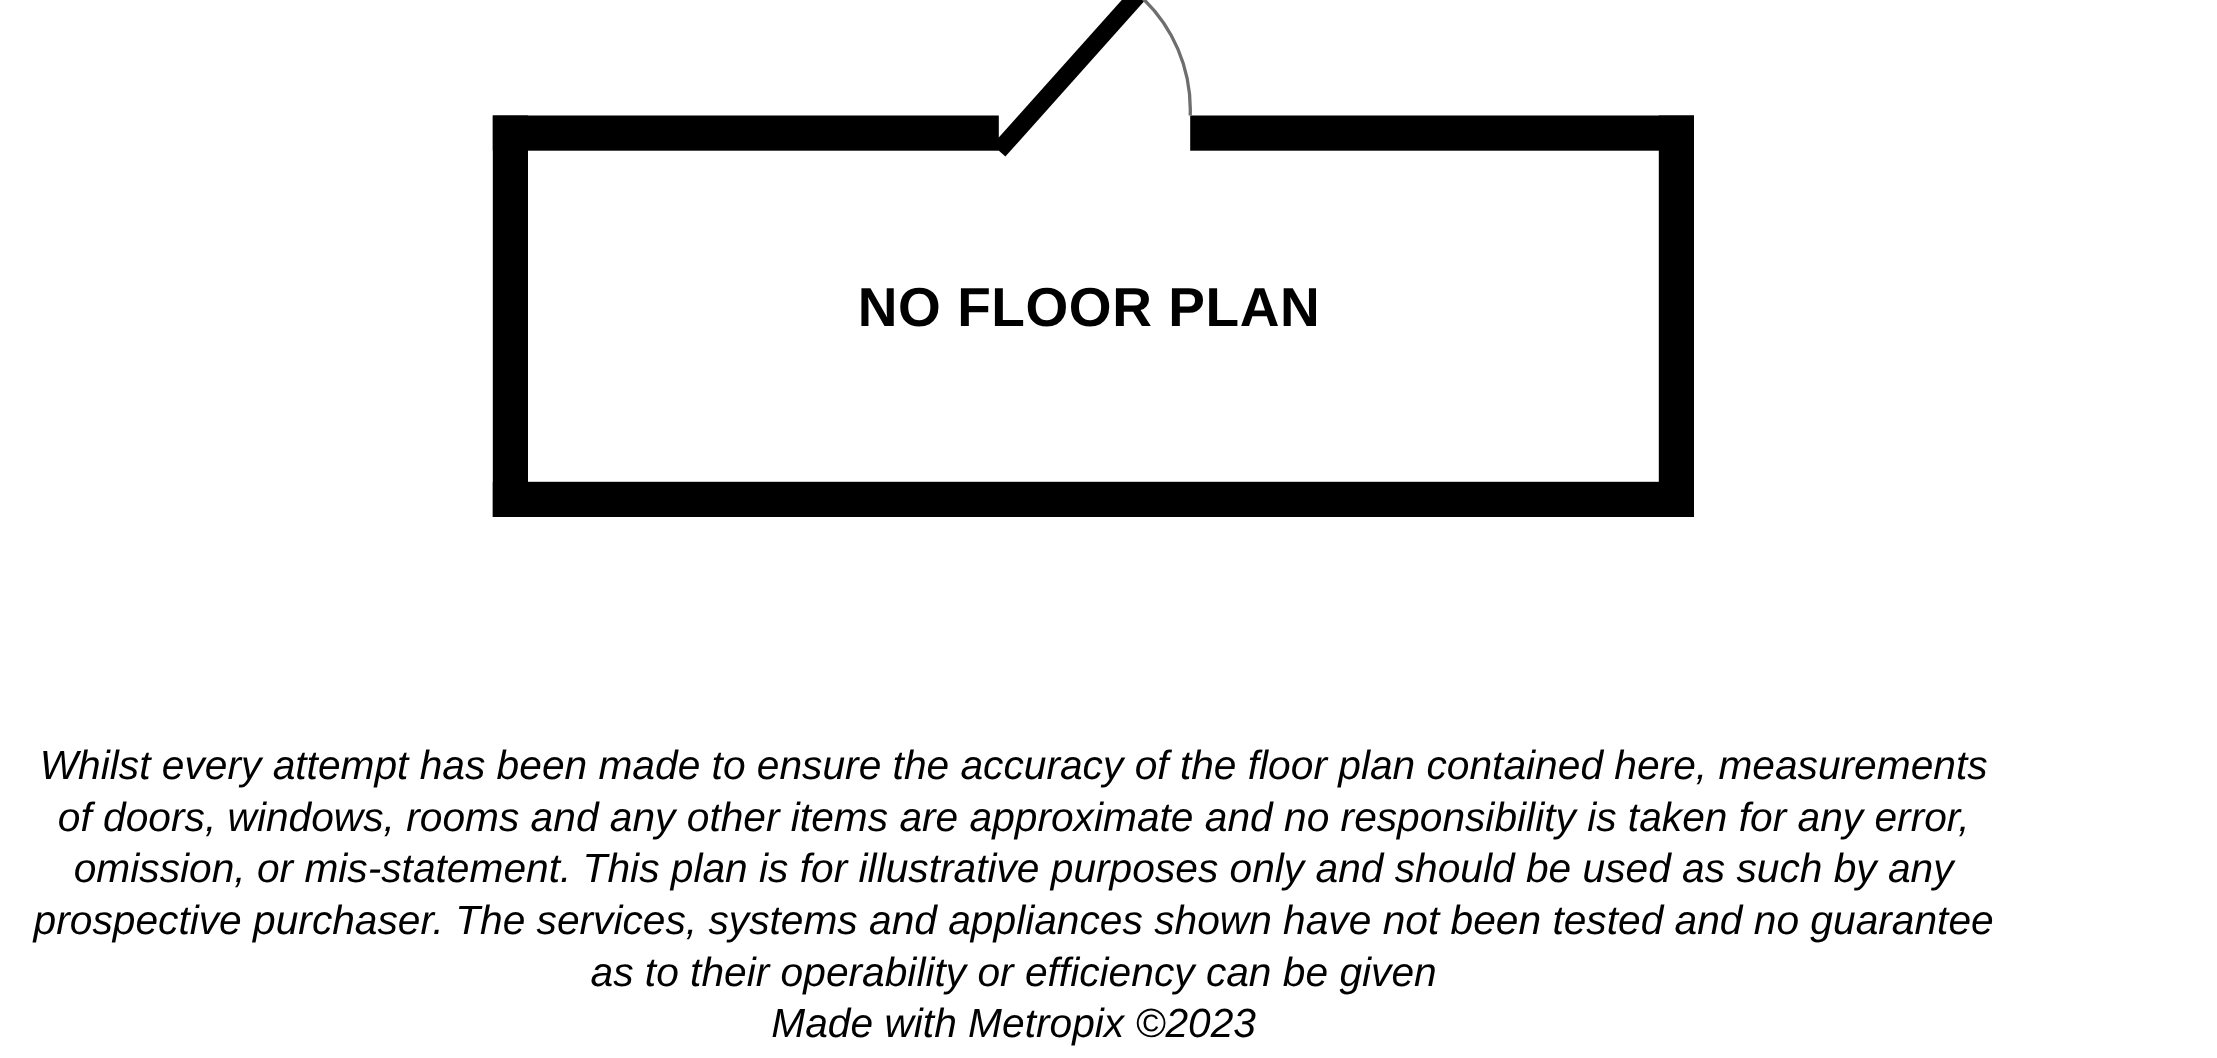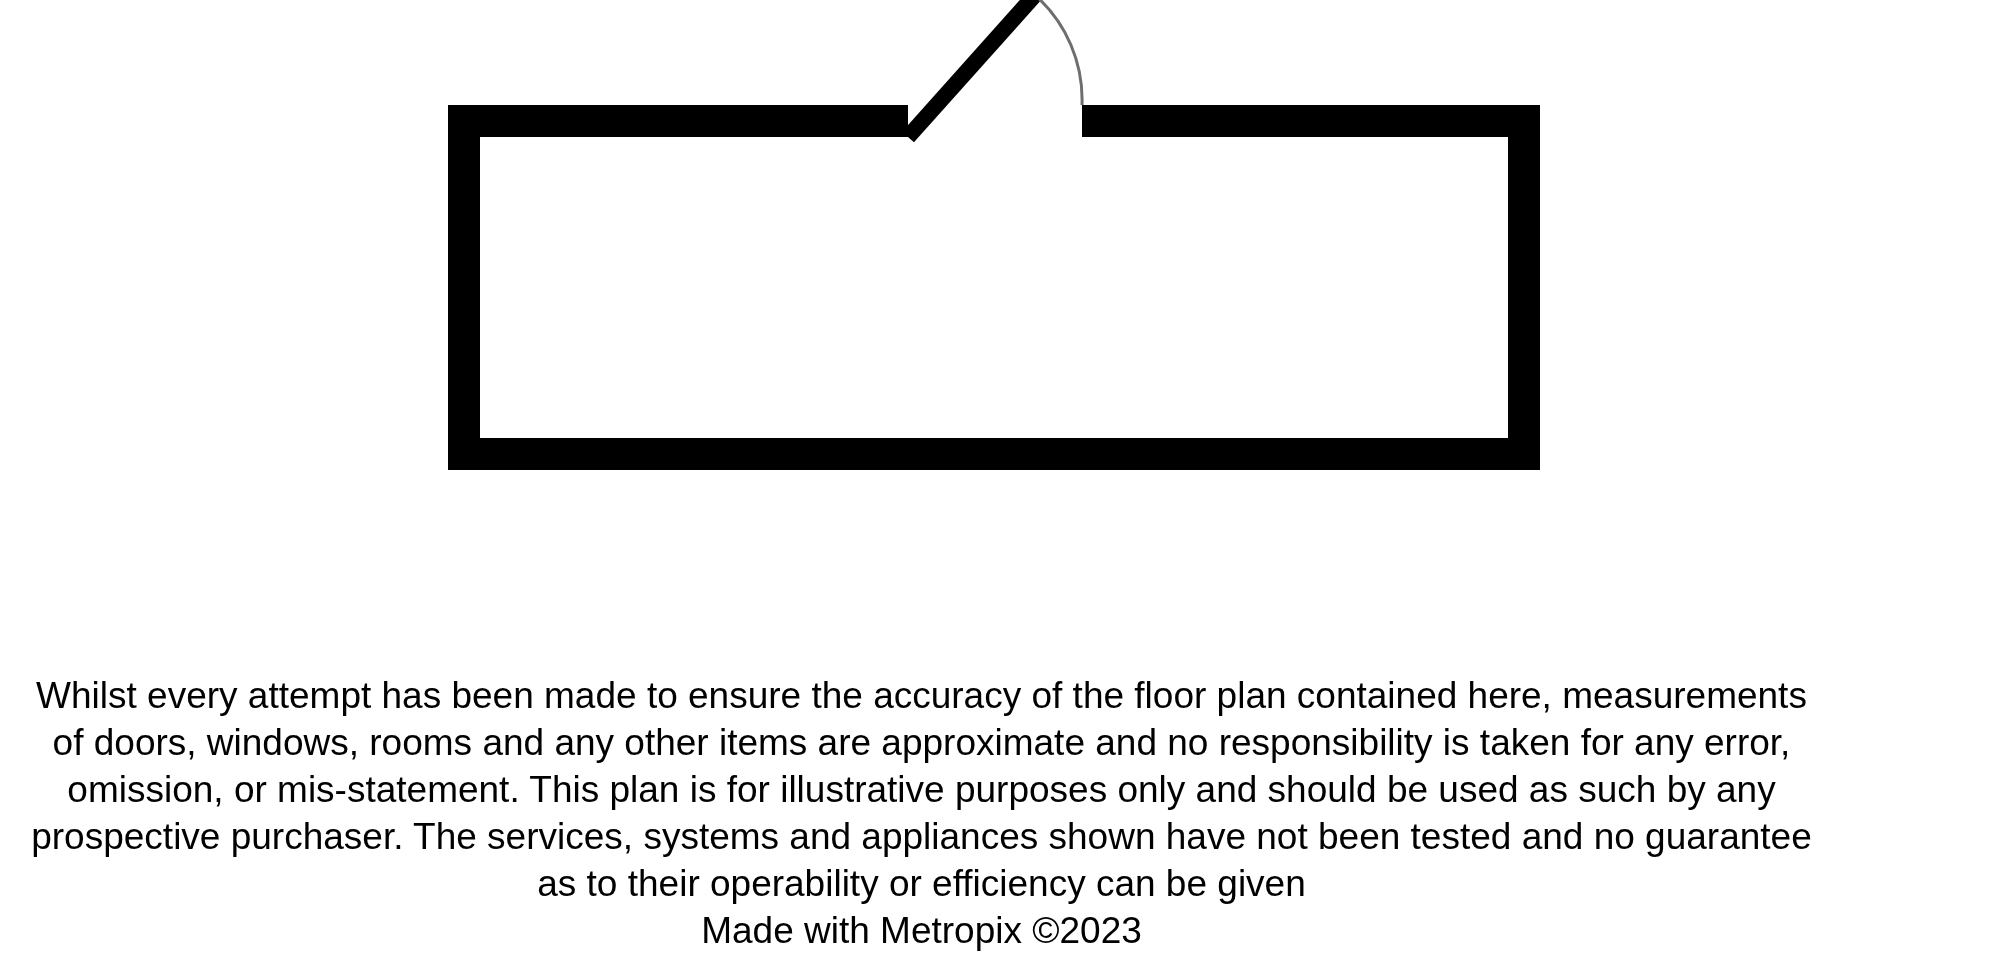--- a/index.html
+++ b/index.html
@@ -39,20 +39,21 @@
     letter-spacing: 0.5px;
     color: #000000;
   }
 
   #disclaimer-block {
     position: absolute;
     left: 0;
     top: 672px;
     width: 1843px;
     text-align: center;
+    font-style: italic;
   }
 
   #disclaimer-text {
     font-size: 37px;
     line-height: 47px;
     color: #000000;
     padding: 0 4px;
     white-space: pre-line;
   }
 
@@ -81,20 +82,21 @@
 
       <rect x="1082" y="105" width="458" height="32" fill="#000000"></rect>
     </g>
 
     <g>
       <line x1="908" y1="137" x2="1035" y2="-5" stroke="#000000" stroke-width="16"></line>
       <path d="M 1035 -5 A 140 140 0 0 1 1082 105" fill="none" stroke="#6e6e6e" stroke-width="3"></path>
     </g>
   </svg>
 
+  <div class="room-label">NO FLOOR PLAN</div>
 </div>
 
 <div id="disclaimer-block">
   <div id="disclaimer-text">Whilst every attempt has been made to ensure the accuracy of the floor plan contained here, measurements
 of doors, windows, rooms and any other items are approximate and no responsibility is taken for any error,
 omission, or mis-statement. This plan is for illustrative purposes only and should be used as such by any
 prospective purchaser. The services, systems and appliances shown have not been tested and no guarantee
 as to their operability or efficiency can be given</div>
   <div id="credit-line">Made with Metropix ©2023</div>
 </div>

